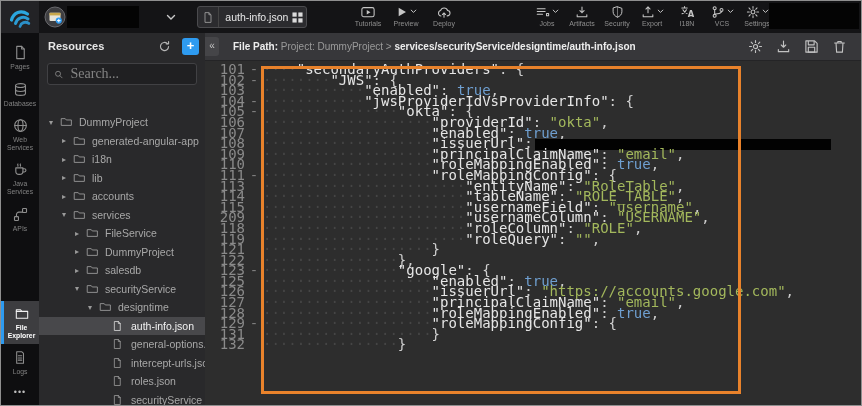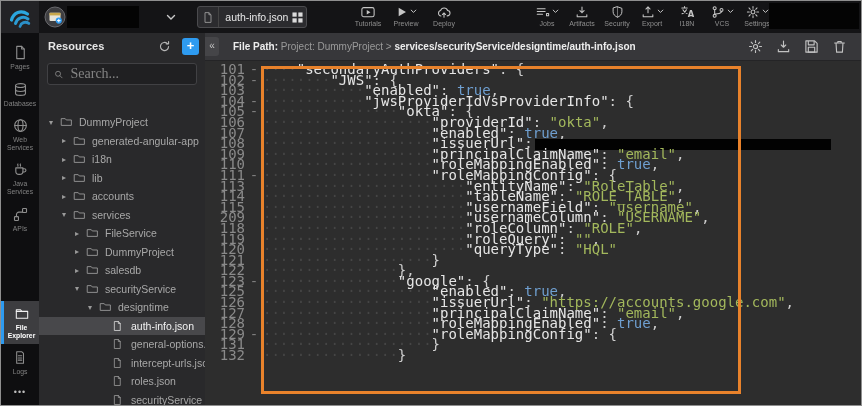--- a/index.html
+++ b/index.html
@@ -558,21 +558,20 @@
         <div class="code-line"><span class="ln">108</span><span class="fold"></span><span><span class="tk-ws">····················</span><span class="tk-k">"issuerUrl"</span><span class="tk-p">:</span><span class="tk-x"></span></span></div>
         <div class="code-line"><span class="ln">109</span><span class="fold"></span><span><span class="tk-ws">····················</span><span class="tk-k">"principalClaimName"</span><span class="tk-p">: </span><span class="tk-v">"email"</span><span class="tk-p">,</span></span></div>
         <div class="code-line"><span class="ln">110</span><span class="fold"></span><span><span class="tk-ws">····················</span><span class="tk-k">"roleMappingEnabled"</span><span class="tk-p">: </span><span class="tk-b">true</span><span class="tk-p">,</span></span></div>
         <div class="code-line"><span class="ln">111</span><span class="fold">-</span><span><span class="tk-ws">····················</span><span class="tk-k">"roleMappingConfig"</span><span class="tk-p">: {</span></span></div>
         <div class="code-line"><span class="ln">113</span><span class="fold"></span><span><span class="tk-ws">························</span><span class="tk-k">"entityName"</span><span class="tk-p">: </span><span class="tk-v">"RoleTable"</span><span class="tk-p">,</span></span></div>
         <div class="code-line"><span class="ln">114</span><span class="fold"></span><span><span class="tk-ws">························</span><span class="tk-k">"tableName"</span><span class="tk-p">: </span><span class="tk-v">"ROLE_TABLE"</span><span class="tk-p">,</span></span></div>
         <div class="code-line"><span class="ln">115</span><span class="fold"></span><span><span class="tk-ws">························</span><span class="tk-k">"usernameField"</span><span class="tk-p">: </span><span class="tk-v">"username"</span><span class="tk-p">,</span></span></div>
         <div class="code-line"><span class="ln">209</span><span class="fold"></span><span><span class="tk-ws">························</span><span class="tk-k">"usernameColumn"</span><span class="tk-p">: </span><span class="tk-v">"USERNAME"</span><span class="tk-p">,</span></span></div>
         <div class="code-line"><span class="ln">118</span><span class="fold"></span><span><span class="tk-ws">························</span><span class="tk-k">"roleColumn"</span><span class="tk-p">: </span><span class="tk-v">"ROLE"</span><span class="tk-p">,</span></span></div>
         <div class="code-line"><span class="ln">119</span><span class="fold"></span><span><span class="tk-ws">························</span><span class="tk-k">"roleQuery"</span><span class="tk-p">: </span><span class="tk-v">""</span><span class="tk-p">,</span></span></div>
-        <div class="code-line"><span class="ln">120</span><span class="fold"></span><span><span class="tk-ws">························</span><span class="tk-k">"queryType"</span><span class="tk-p">: </span><span class="tk-v">"HQL"</span></span></div>
         <div class="code-line"><span class="ln">121</span><span class="fold"></span><span><span class="tk-ws">····················</span><span class="tk-p">}</span></span></div>
         <div class="code-line"><span class="ln">122</span><span class="fold"></span><span><span class="tk-ws">················</span><span class="tk-p">},</span></span></div>
         <div class="code-line"><span class="ln">123</span><span class="fold">-</span><span><span class="tk-ws">················</span><span class="tk-k">"google"</span><span class="tk-p">: {</span></span></div>
         <div class="code-line"><span class="ln">125</span><span class="fold"></span><span><span class="tk-ws">····················</span><span class="tk-k">"enabled"</span><span class="tk-p">: </span><span class="tk-b">true</span><span class="tk-p">,</span></span></div>
         <div class="code-line"><span class="ln">126</span><span class="fold"></span><span><span class="tk-ws">····················</span><span class="tk-k">"issuerUrl"</span><span class="tk-p">: </span><span class="tk-v">"https://accounts.google.com"</span><span class="tk-p">,</span></span></div>
         <div class="code-line"><span class="ln">127</span><span class="fold"></span><span><span class="tk-ws">····················</span><span class="tk-k">"principalClaimName"</span><span class="tk-p">: </span><span class="tk-v">"email"</span><span class="tk-p">,</span></span></div>
         <div class="code-line"><span class="ln">128</span><span class="fold"></span><span><span class="tk-ws">····················</span><span class="tk-k">"roleMappingEnabled"</span><span class="tk-p">: </span><span class="tk-b">true</span><span class="tk-p">,</span></span></div>
         <div class="code-line"><span class="ln">129</span><span class="fold">-</span><span><span class="tk-ws">····················</span><span class="tk-k">"roleMappingConfig"</span><span class="tk-p">: {</span></span></div>
         <div class="code-line"><span class="ln">131</span><span class="fold"></span><span><span class="tk-ws">····················</span><span class="tk-p">}</span></span></div>
         <div class="code-line"><span class="ln">132</span><span class="fold"></span><span><span class="tk-ws">················</span><span class="tk-p">}</span></span></div>

